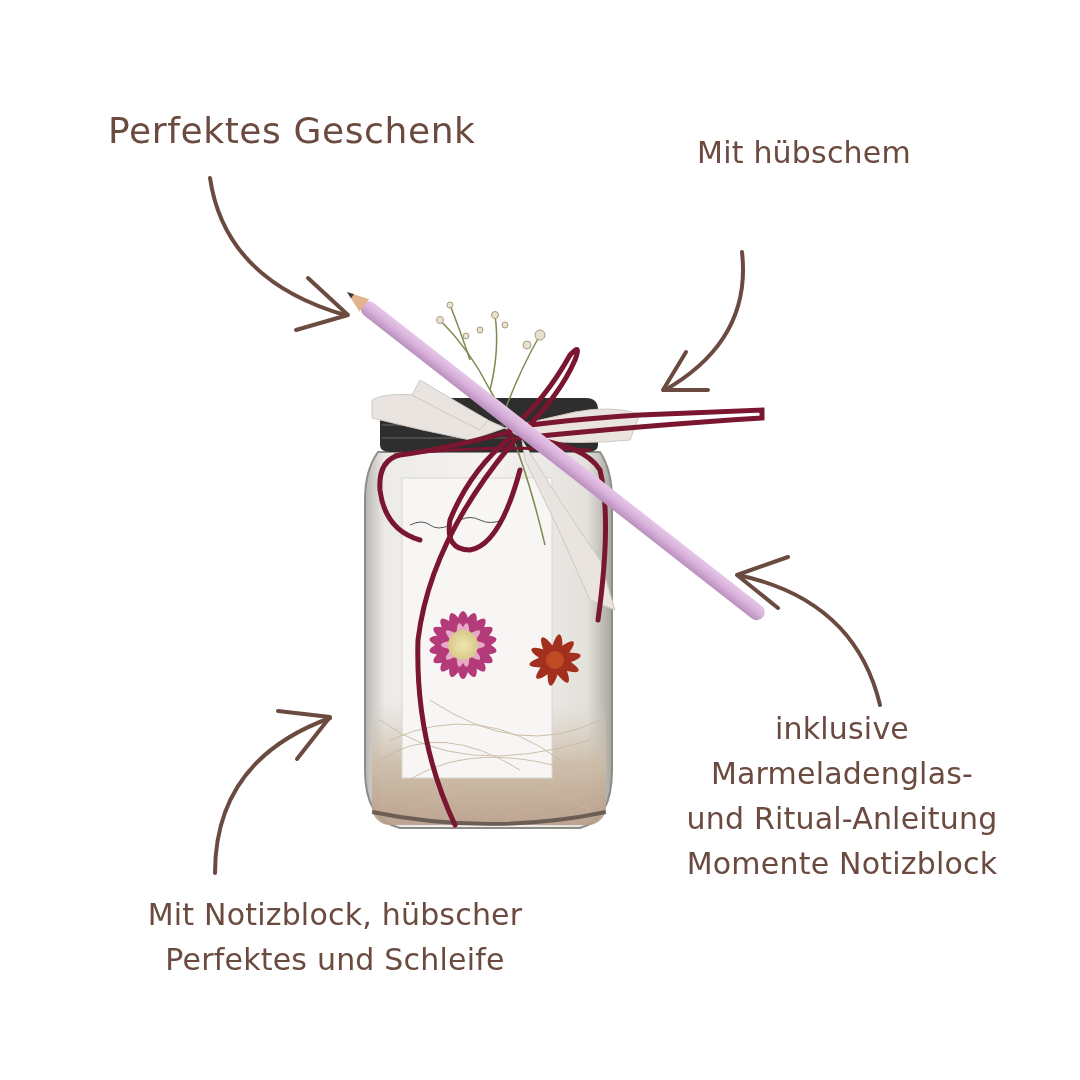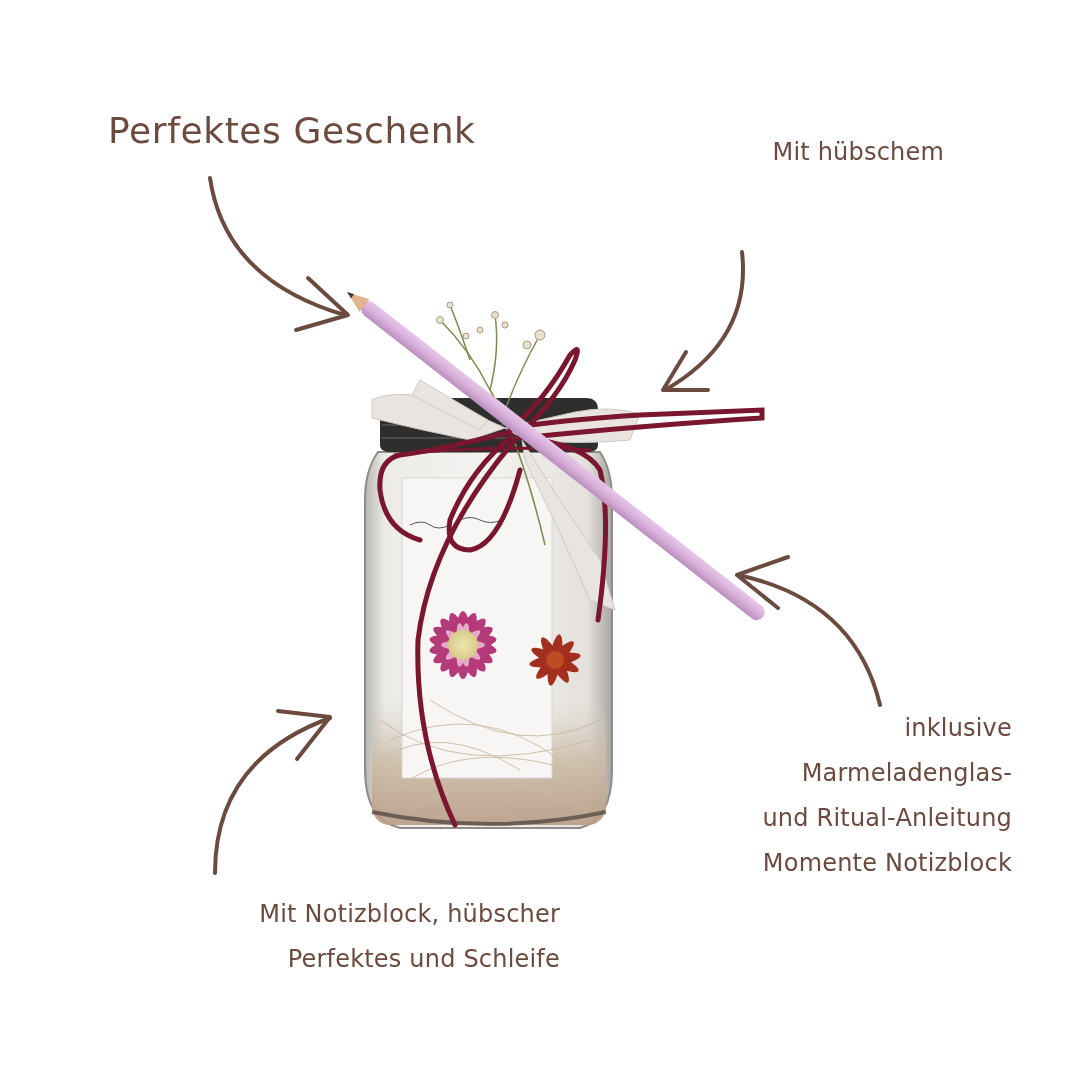--- a/index.html
+++ b/index.html
@@ -3,22 +3,22 @@
 <meta charset="utf-8">
 <style>
   html, body { margin: 0; padding: 0; }
   body {
     width: 1080px; height: 1080px; background: #ffffff;
     position: relative; overflow: hidden;
     font-family: "DejaVu Sans", "Liberation Sans", sans-serif;
     color: #6b4a3f;
   }
   .label {
-    position: absolute; text-align: right; white-space: nowrap;
-    font-size: 24px; line-height: 45px; color: #6b4a3f; letter-spacing: 0.2px;
+    position: absolute; text-align: center; white-space: nowrap;
+    font-size: 30px; line-height: 45px; color: #6b4a3f; letter-spacing: 0.2px;
   }
   .label .line { display: block; }
   #title-label { left: 108px; top: 108px; font-size: 36px; text-align: right; letter-spacing: 0.6px; }
   #pencil-label { left: 664px; top: 130px; width: 280px; }
   #notebook-label { left: 672px; top: 706px; width: 340px; }
   #jar-label { left: 110px; top: 892px; width: 450px; }
   svg.layer { position: absolute; left: 0; top: 0; }
 </style>
 </head>
 <body>

